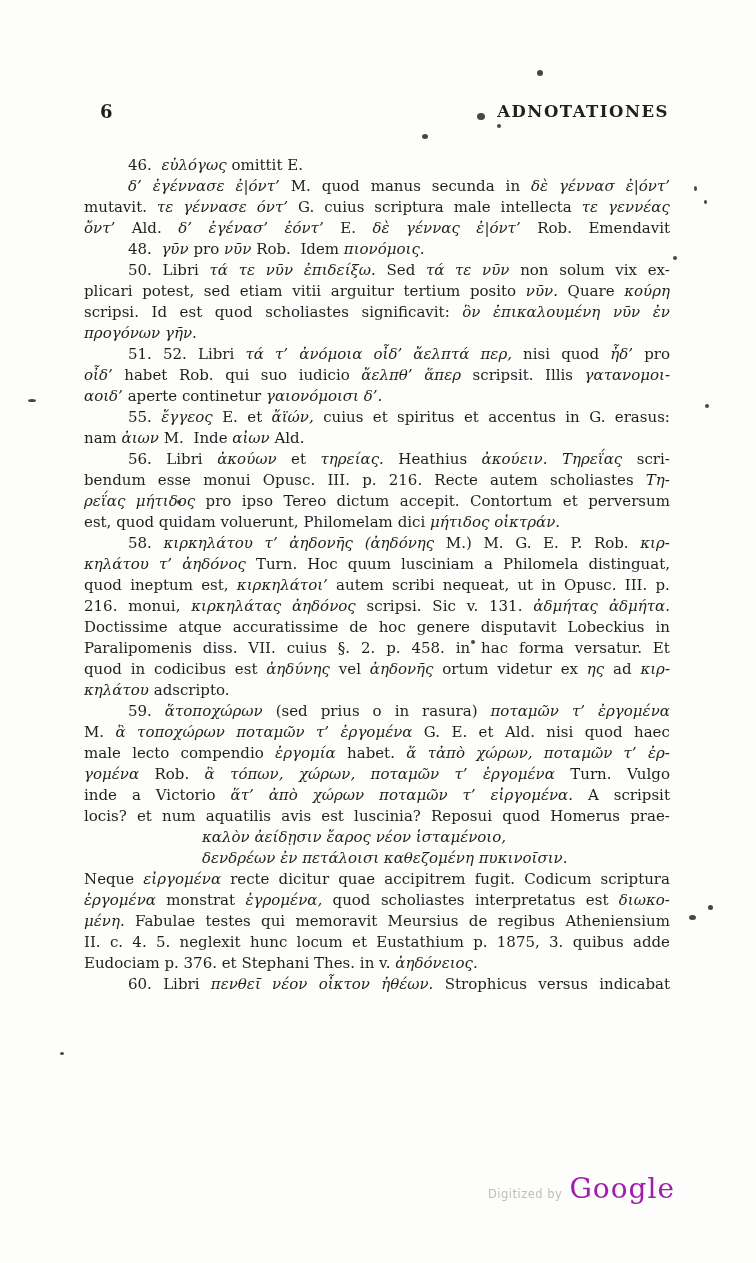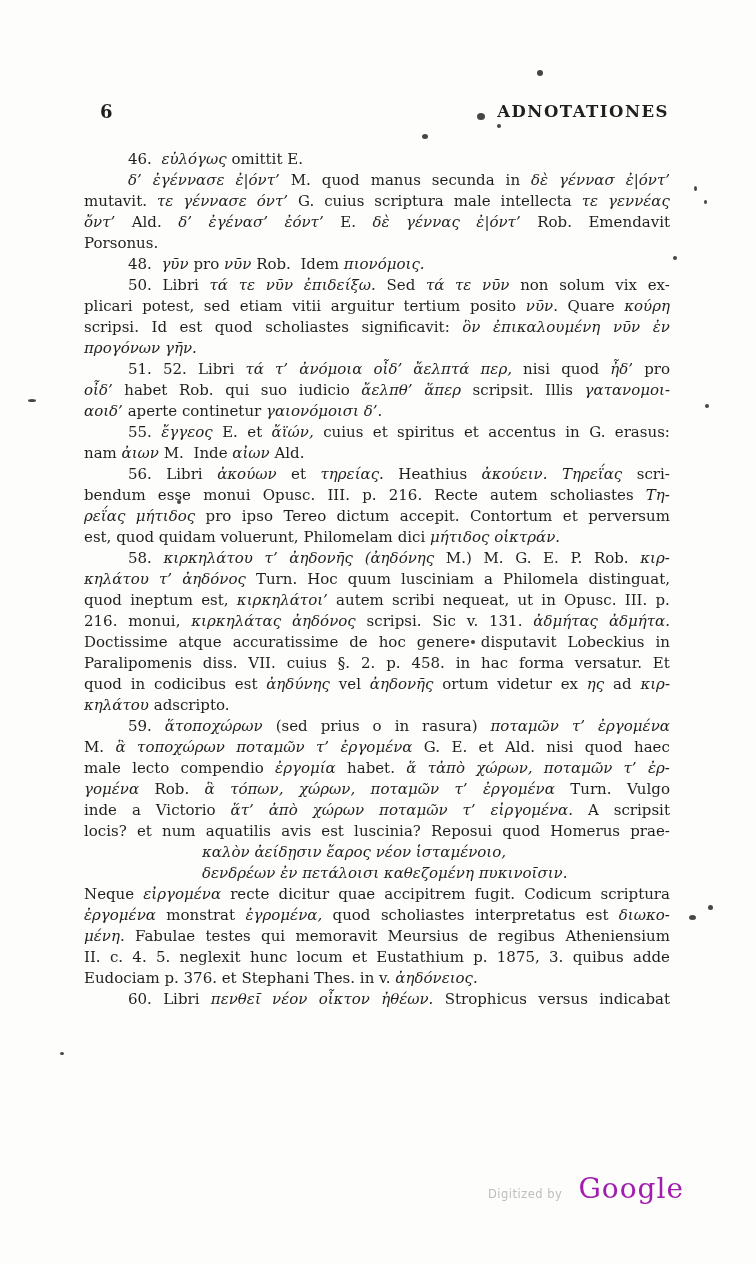--- a/index.html
+++ b/index.html
@@ -19,35 +19,35 @@
   }
   .page-number{
     position:absolute;left:16px;top:0;
     font-size:18px;font-weight:bold;letter-spacing:.5px;
   }
   .header-title{
     position:absolute;left:0;right:0;top:1px;text-align:right;
     font-size:16.5px;font-weight:bold;letter-spacing:1.5px;
   }
   .text-block{
-    position:absolute;left:84px;top:149px;width:586px;
+    position:absolute;left:84px;top:155px;width:586px;
     font-size:15px;line-height:21px;
   }
   .para{margin:0;}
   .line{height:21px;white-space:pre;}
   .line.just{
     display:flex;justify-content:space-between;flex-wrap:nowrap;
     white-space:nowrap;
   }
   .line.ind{padding-left:44px;}
   .para.verse .line{padding-left:118px;}
   .gk{font-style:italic;}
   .watermark{
     position:absolute;left:488px;top:1172px;width:220px;height:40px;
-    display:flex;align-items:baseline;gap:16px;
+    display:flex;align-items:baseline;gap:7px;
   }
   .wm-prefix{
     font-family:"DejaVu Sans","Liberation Sans",sans-serif;
     font-size:11.5px;color:#bdbdbd;letter-spacing:.5px;
   }
   .wm-brand{
     font-family:"DejaVu Serif","Liberation Serif",serif;
     font-size:28px;color:#a21caf;letter-spacing:1px;
   }
   .speck{
@@ -101,21 +101,20 @@
           <span class="gk">δ’</span>
           <span class="gk">ἐγένασ’</span>
           <span class="gk">ἐόντ’</span>
           <span>E.</span>
           <span class="gk">δὲ</span>
           <span class="gk">γέννας</span>
           <span class="gk">ἐ|όντ’</span>
           <span>Rob.</span>
           <span>Emendavit</span>
         </div>
-        <div class="line"><span>Porsonus.</span></div>
       </div>
       <div class="para">
         <div class="line ind"><span>48.</span><span>  </span><span class="gk">γῦν</span><span> </span><span>pro</span><span> </span><span class="gk">νῦν</span><span> </span><span>Rob.</span><span>  </span><span>Idem</span><span> </span><span class="gk">πιονόμοις.</span></div>
       </div>
       <div class="para">
         <div class="line just ind">
           <span>50.</span>
           <span>Libri</span>
           <span class="gk">τά</span>
           <span class="gk">τε</span>

